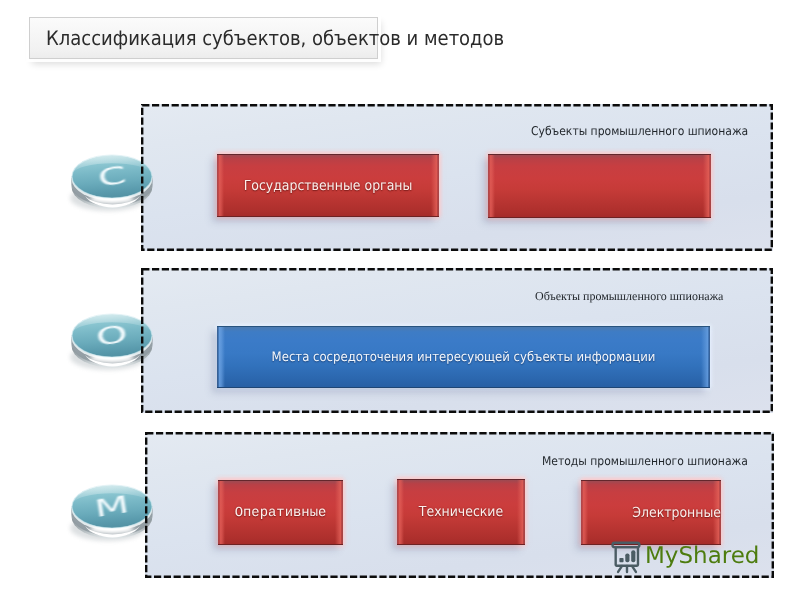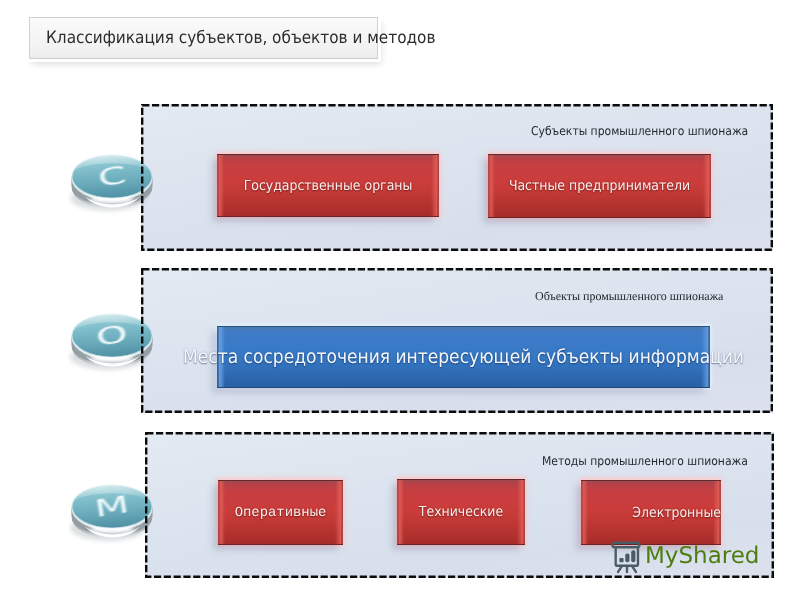--- a/index.html
+++ b/index.html
@@ -9,21 +9,21 @@
   .stage{position:absolute;left:0;top:0;width:800px;height:600px;}
 
   
   .title-box{position:absolute;left:29px;top:17px;width:349px;height:42px;
     background:linear-gradient(180deg,#fbfbfb 0%,#f6f6f6 40%,#f1f1f1 82%,#ececec 100%);
     border:1px solid #cfcfcf;box-sizing:border-box;
     box-shadow:0 0 0 3px rgba(255,255,255,0.95), 3px 5px 7px rgba(0,0,0,0.14),
                0 1px 0 rgba(0,0,0,0.05);
     display:flex;align-items:center;}
   .title-text{font-family:"DejaVu Sans Condensed","DejaVu Sans",sans-serif;
-    font-size:17px;color:#2b2b2b;padding-left:16px;white-space:nowrap;}
+    font-size:20px;color:#2b2b2b;padding-left:16px;white-space:nowrap;}
 
   
   .panel{position:absolute;box-sizing:border-box;z-index:1;
     background:linear-gradient(172deg,#e4eaf2 0%,#e0e7f0 18%,#dbe3ef 48%,#d8dfec 76%,#dce1ed 100%);}
   .frames{position:absolute;left:0;top:0;pointer-events:none;z-index:20;}
   .panel-label{position:absolute;z-index:9;font-size:12.0px;color:#1f2429;white-space:nowrap;
     font-family:"DejaVu Sans Condensed","DejaVu Sans",sans-serif;margin-left:44px;}
 
   
   .box{position:absolute;box-sizing:border-box;z-index:10;
@@ -157,36 +157,35 @@
       <text class="badge-letter" x="46" y="39" text-anchor="middle" transform="translate(46,31) rotate(-9) scale(1.60,0.95) translate(-46,-31)">С</text>
     </svg>
   </div>
 
   <div class="box red" style="left:217px;top:154px;width:222px;height:63px;">
     <div class="face"></div>
     <div class="lbl" style="font-size:13.9px;">Государственные органы</div>
   </div>
   <div class="box red" style="left:488px;top:154px;width:223px;height:64px;">
     <div class="face"></div>
-    <div class="lbl" style="font-size:13.9px;">Частные предприниматели</div>
   </div>
 
   <div class="panel" style="left:141px;top:268px;width:632px;height:145px;"></div>
   <div class="panel-label" style="left:491px;top:289px;font-family:Liberation Serif, serif;">Объекты промышленного шпионажа</div>
 
   <div class="badge" style="left:66px;top:305px;">
     <svg width="98" height="72" viewBox="0 0 98 72">
       <use href="#discShape" x="0" y="0"></use>
       <text class="badge-letter" x="46" y="39" text-anchor="middle" transform="translate(46,31) rotate(-9) scale(1.60,0.95) translate(-46,-31)">О</text>
     </svg>
   </div>
 
   <div class="box blue" style="left:217px;top:326px;width:493px;height:62px;">
     <div class="face"></div>
-    <div class="lbl" style="font-size:19px;">Места сосредоточения интересующей субъекты информации</div>
+    <div class="lbl" style="font-size:13px;">Места сосредоточения интересующей субъекты информации</div>
   </div>
 
   <div class="panel" style="left:145px;top:432px;width:629px;height:146px;"></div>
   <div class="panel-label" style="left:498px;top:454px;">Методы промышленного шпионажа</div>
 
   <div class="badge" style="left:66px;top:476px;">
     <svg width="98" height="72" viewBox="0 0 98 72">
       <use href="#discShape" x="0" y="0"></use>
       <text class="badge-letter" x="46" y="39" text-anchor="middle" transform="translate(46,31) rotate(-9) scale(1.60,0.95) translate(-46,-31)">М</text>
     </svg>

